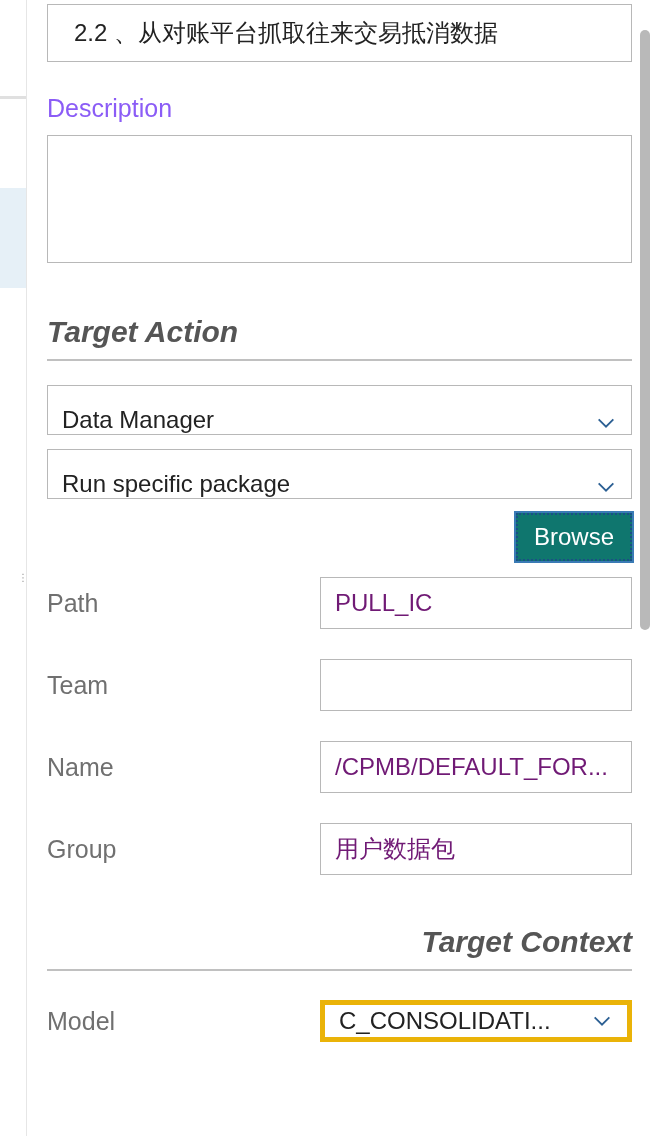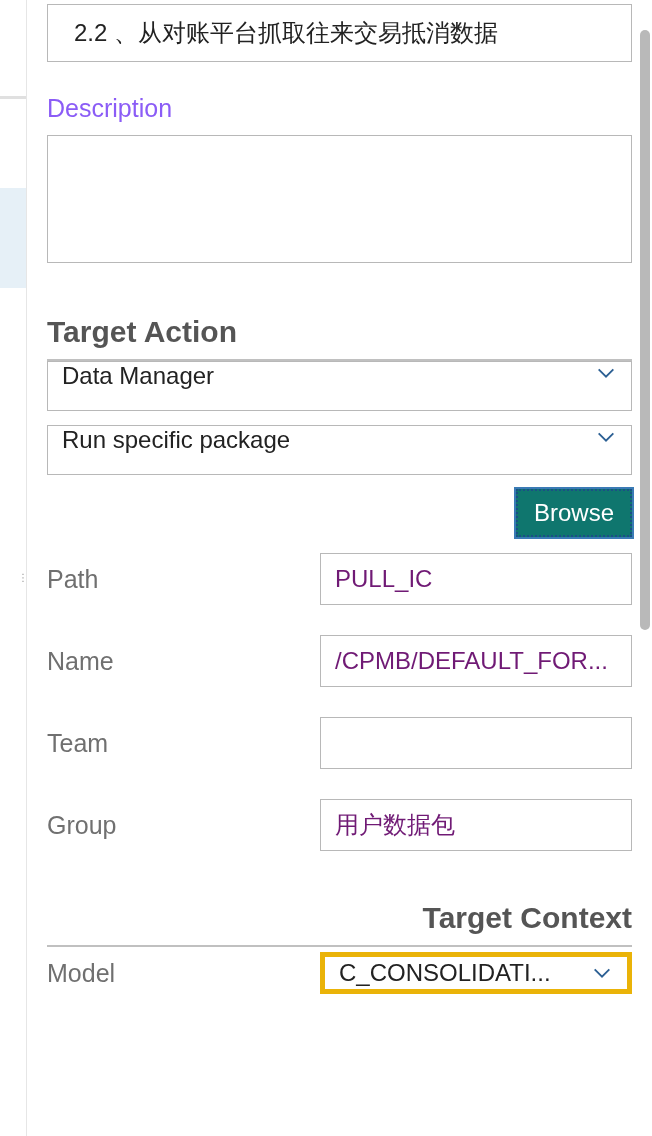--- a/index.html
+++ b/index.html
@@ -96,24 +96,26 @@
     padding: 10px 12px;
     resize: none;
   }
   .section-heading {
     font-size: 30px;
     font-weight: 700;
     color: #555;
     margin-top: 48px;
     padding-bottom: 10px;
     border-bottom: 2px solid #c0c0c0;
+    margin-bottom: 24px;
+    font-style: italic;
   }
   .select-row {
     display: flex;
-    align-items: flex-start;
+    align-items: flex-end;
     width: 100%;
     height: 50px;
     border: 1px solid #b8b8b8;
     background: #fff;
     padding: 0 14px;
     margin-bottom: 14px;
     cursor: pointer;
   }
   .select-row .sel-text {
     flex: 1;
@@ -232,27 +234,27 @@
     <div class="browse-row">
       <div class="browse-btn">Browse</div>
     </div>
 
     <div class="field-row">
       <div class="field-label">Path</div>
       <div class="field-input readonly">PULL_IC</div>
     </div>
 
     <div class="field-row">
+      <div class="field-label">Team</div>
+      <div class="field-input readonly"></div>
+    </div>
+
+    <div class="field-row">
       <div class="field-label">Name</div>
       <div class="field-input readonly">/CPMB/DEFAULT_FOR...</div>
-    </div>
-
-    <div class="field-row">
-      <div class="field-label">Team</div>
-      <div class="field-input readonly"></div>
     </div>
 
     <div class="field-row">
       <div class="field-label">Group</div>
       <div class="field-input readonly">用户数据包</div>
     </div>
 
     <div class="section-heading sect-ctx">Target Context</div>
 
     <div class="field-row">

